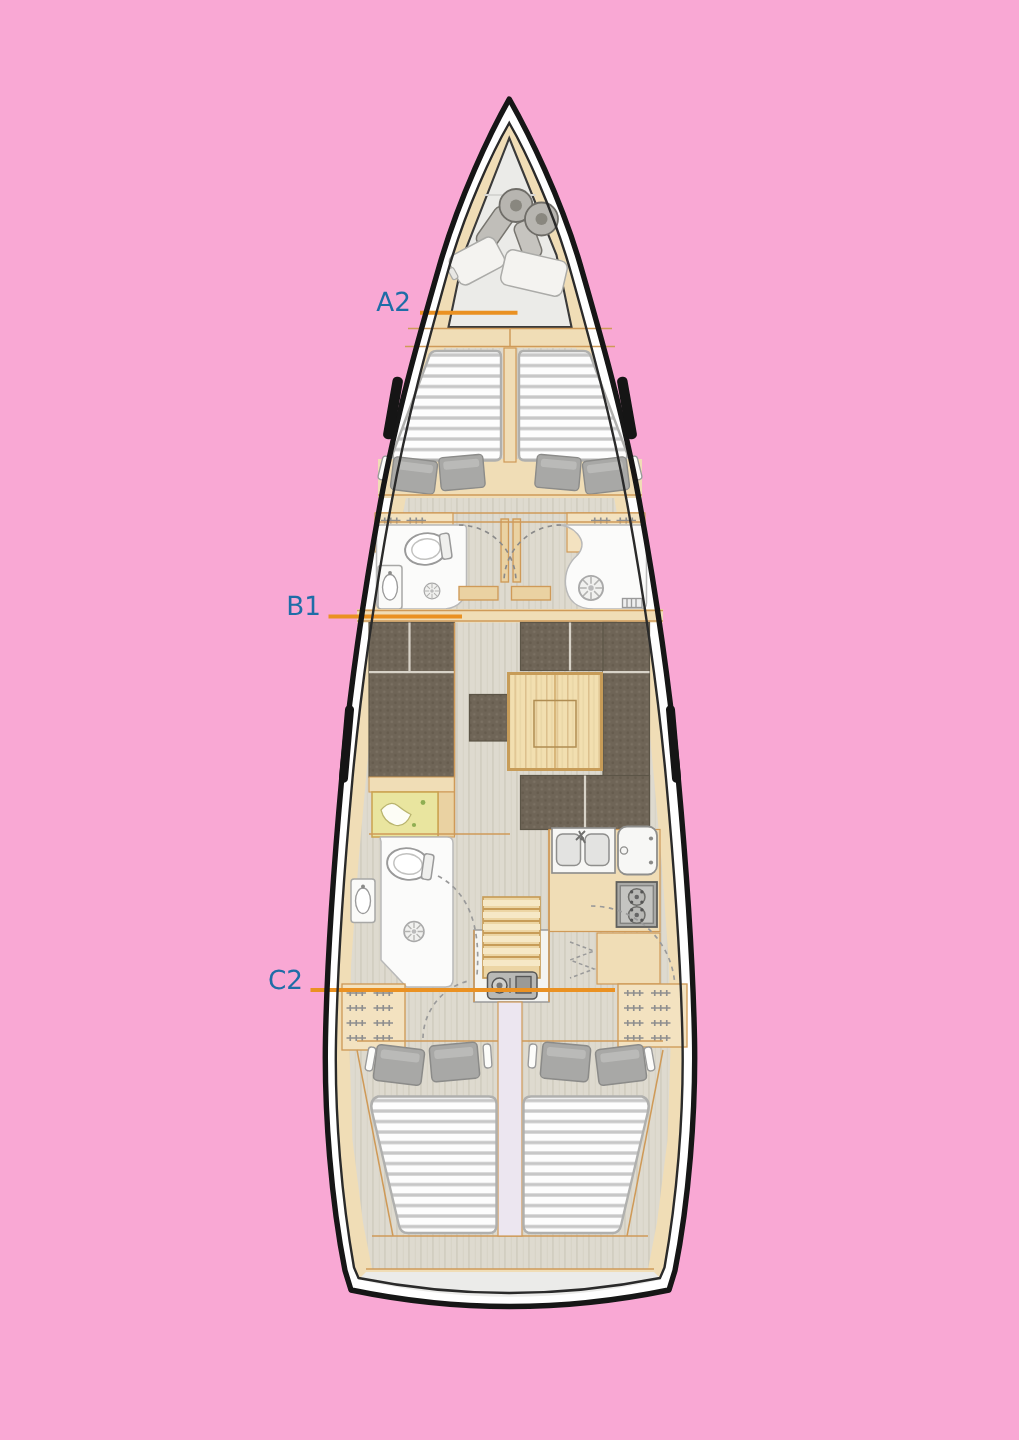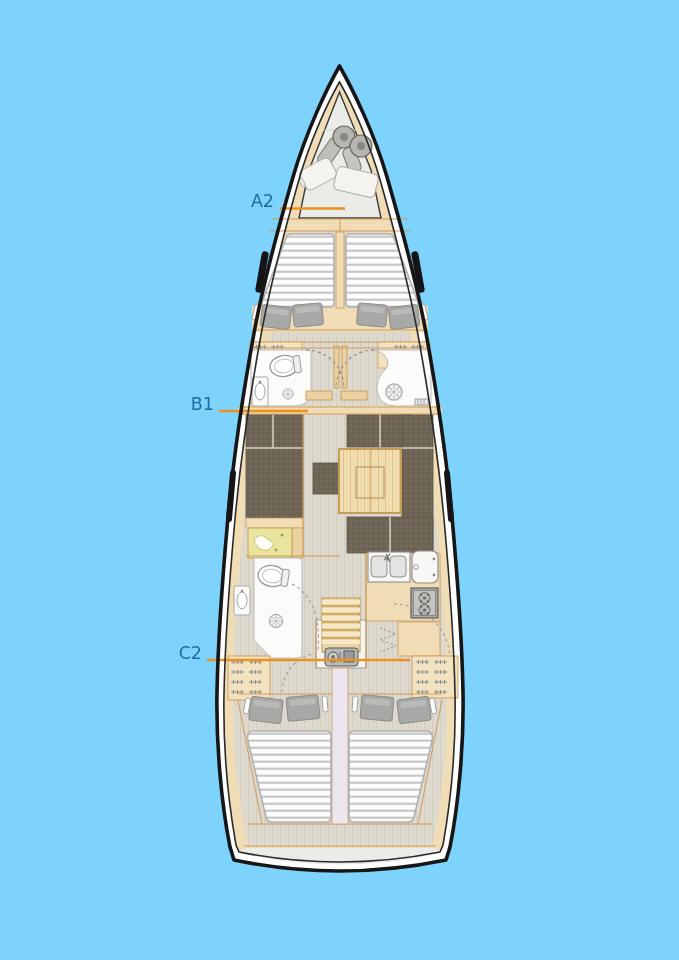--- a/index.html
+++ b/index.html
@@ -1,16 +1,16 @@
 <!DOCTYPE html>
 <html><head>
 <meta charset="utf-8">
 <style>
   html,body{margin:0;padding:0;background:#ffffff;}
-  .stage{position:relative;width:679px;height:960px;background:#7dd3fc;overflow:hidden;
+  .stage{position:relative;width:679px;height:960px;background:#f9a8d4;overflow:hidden;
          font-family:"DejaVu Sans","Liberation Sans",sans-serif;}
   svg{display:block;}
   text.plan-label{font-family:"DejaVu Sans","Liberation Sans",sans-serif;font-size:17.5px;fill:#1e6da7;}
 </style>
 </head>
 <body>
 
 <div class="stage">
 <svg width="679" height="960" viewBox="0 0 679 960">
   <defs>

